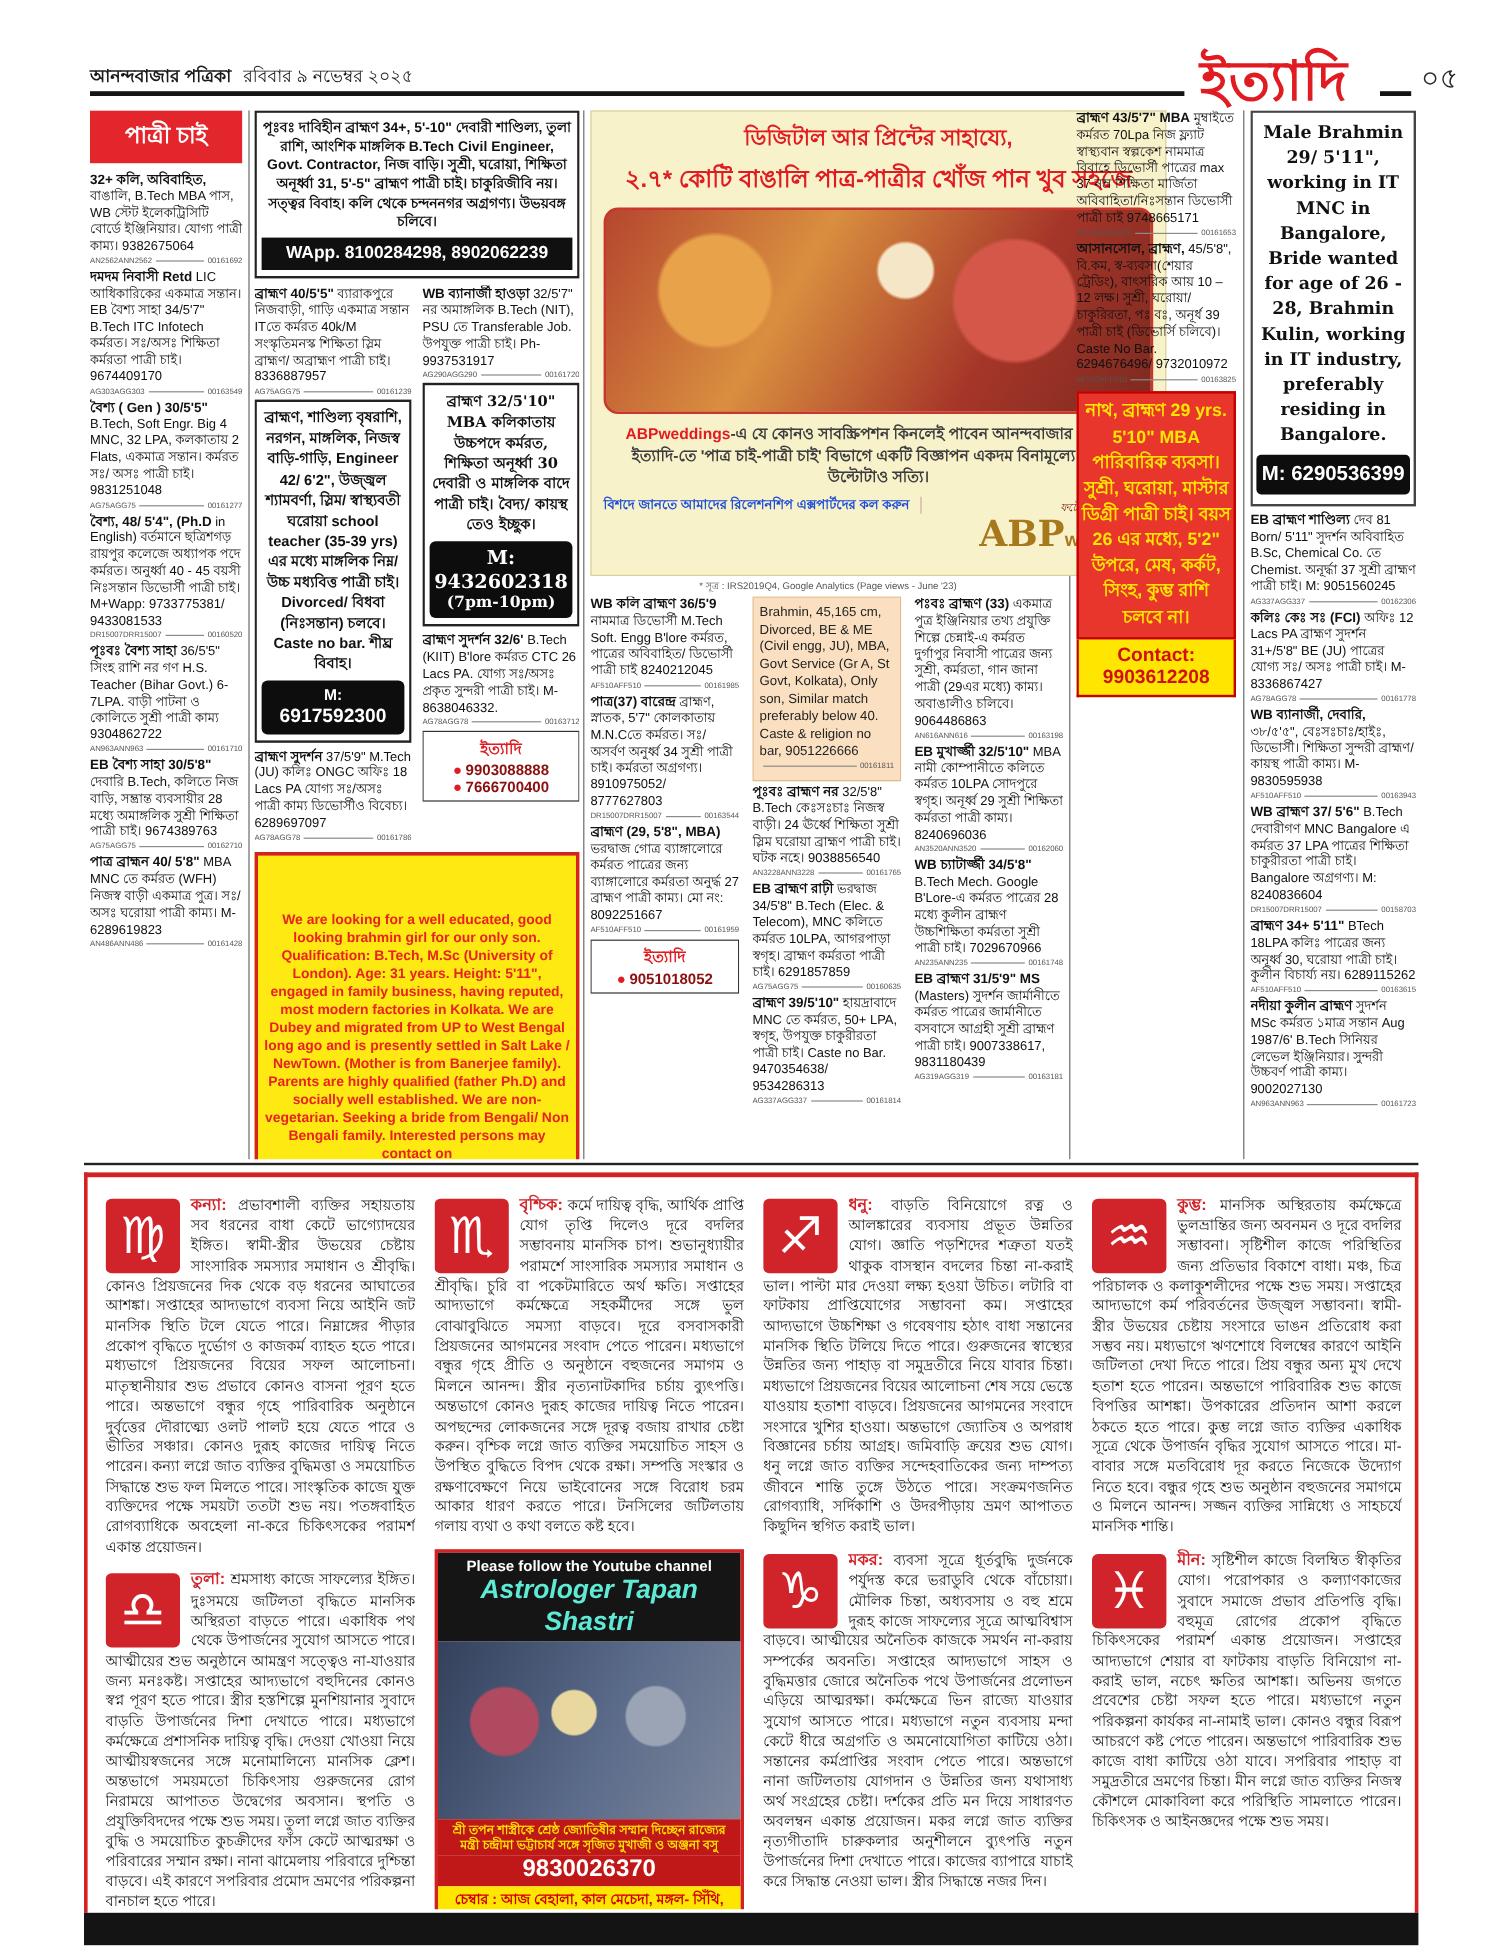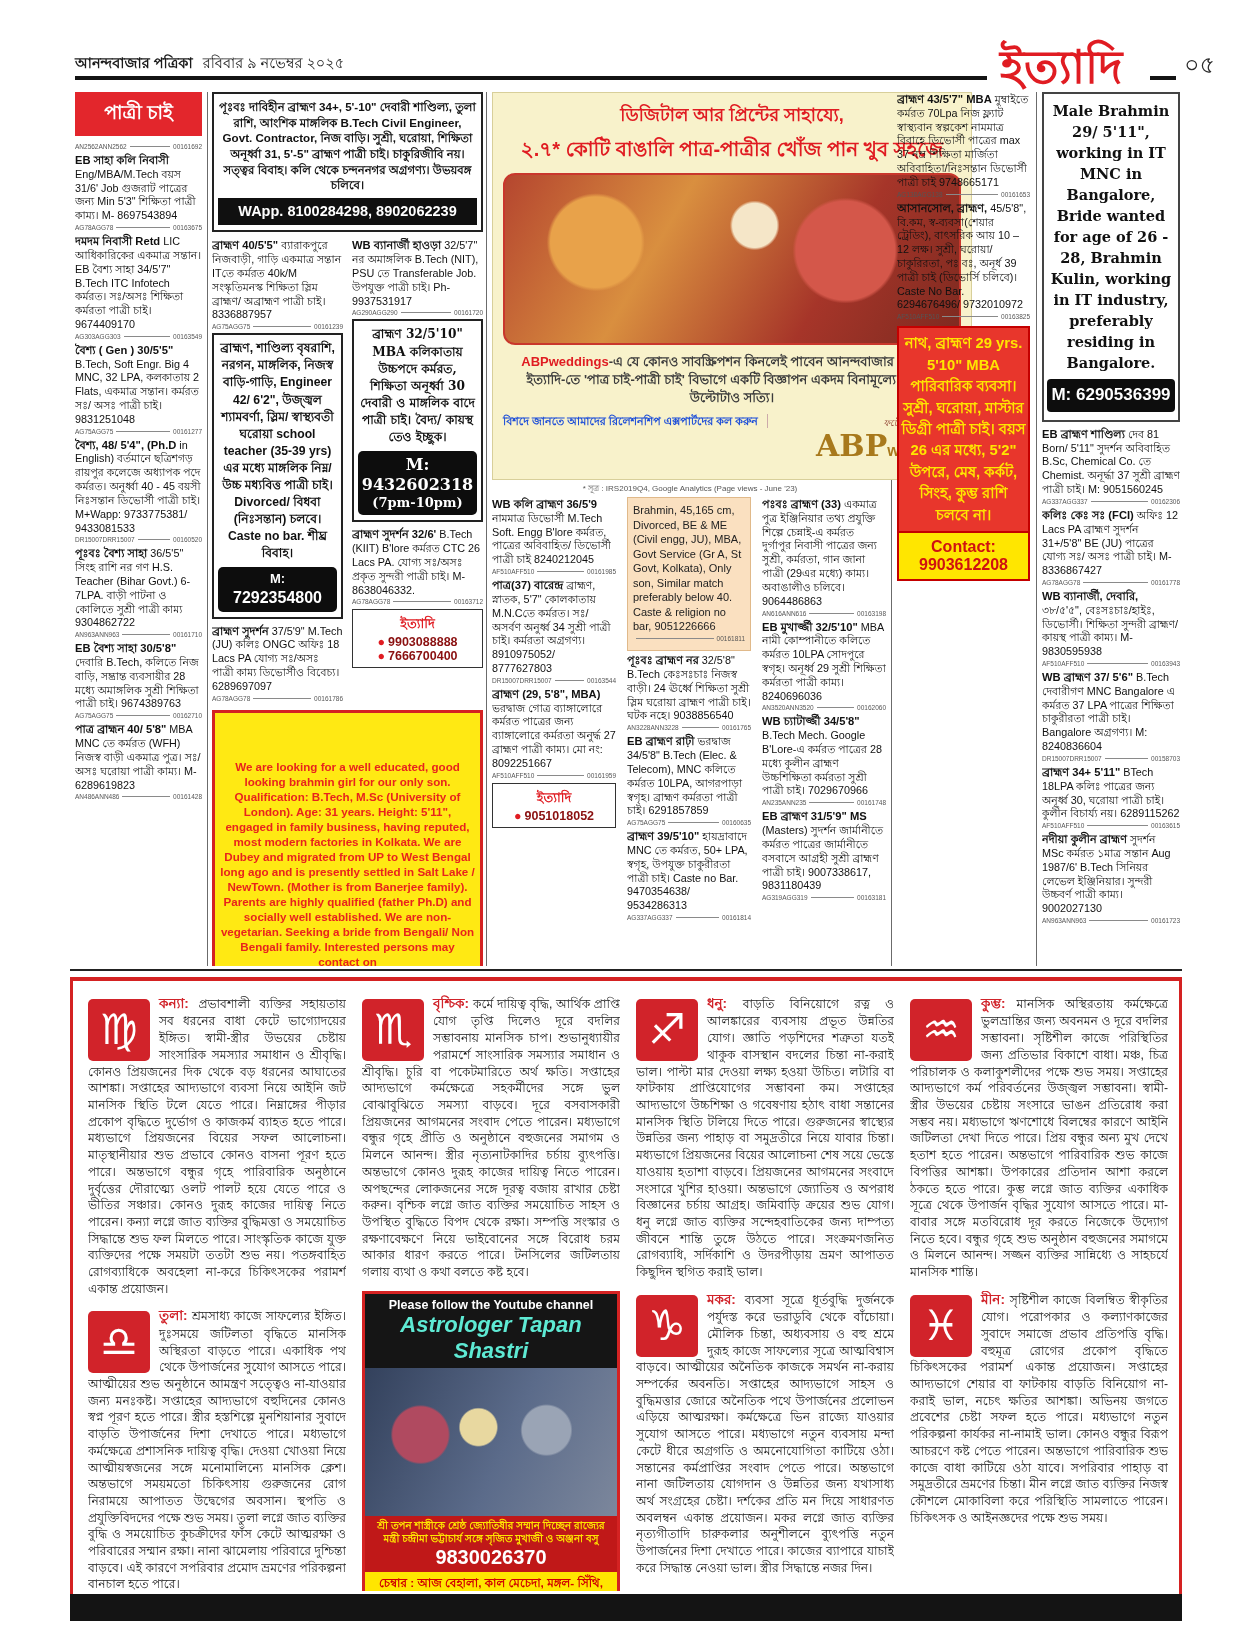--- a/index.html
+++ b/index.html
@@ -113,32 +113,25 @@
 
   <div class="vrule" style="left:207px"></div>
   <div class="vrule" style="left:486px"></div>
   <div class="vrule" style="left:891px"></div>
   <div class="vrule" style="left:1036px"></div>
 
   <div class="col" style="left:75px;width:127px;">
     <div class="patri-box">পাত্রী চাই</div>
     <div>
         <div class="ad">
+          <p class="adp"><span class="adtitle">32+ কলি, অবিবাহিত,</span> বাঙালি, B.Tech MBA পাস, WB স্টেট ইলেকট্রিসিটি বোর্ডে ইঞ্জিনিয়ার। যোগ্য পাত্রী কাম্য। 9382675064</p>
           <div class="ref">
             <span>AN2562ANN2562</span>
             <span class="dash"></span>
             <span>00161692</span>
-          </div>
-        </div>
-        <div class="ad">
-          <p class="adp"><span class="adtitle">EB সাহা কলি নিবাসী</span> Eng/MBA/M.Tech বয়স 31/6' Job গুজরাট পাত্রের জন্য Min 5'3" শিক্ষিতা পাত্রী কাম্য। M- 8697543894</p>
-          <div class="ref">
-            <span>AG78AGG78</span>
-            <span class="dash"></span>
-            <span>00163675</span>
           </div>
         </div>
         <div class="ad">
           <p class="adp"><span class="adtitle">দমদম নিবাসী Retd</span> LIC আধিকারিকের একমাত্র সন্তান। EB বৈশ্য সাহা 34/5'7" B.Tech ITC Infotech কর্মরত। সঃ/অসঃ শিক্ষিতা কর্মরতা পাত্রী চাই। 9674409170</p>
           <div class="ref">
             <span>AG303AGG303</span>
             <span class="dash"></span>
             <span>00163549</span>
           </div>
         </div>
@@ -199,21 +192,21 @@
                 <span>AG75AGG75</span>
                 <span class="dash"></span>
                 <span>00161239</span>
               </div>
             </div>
           </div>
         <div class="box-ad">
           <span>ব্রাহ্মণ, শাণ্ডিল্য বৃষরাশি, নরগন, মাঙ্গলিক, নিজস্ব বাড়ি-গাড়ি, Engineer 42/ 6'2", উজ্জ্বল শ্যামবর্ণা, স্লিম/ স্বাস্থ্যবতী ঘরোয়া school teacher (35-39 yrs) এর মধ্যে মাঙ্গলিক নিম্ন/ উচ্চ মধ্যবিত্ত পাত্রী চাই। Divorced/ বিধবা (নিঃসন্তান) চলবে। Caste no bar. শীঘ্র বিবাহ।</span>
           <div class="black-phone">
             <span class="mlabel">M:</span>
-            <span>7292354800</span>
+            <span>6917592300</span>
           </div>
         </div>
         <div>
             <div class="ad">
               <p class="adp"><span class="adtitle">ব্রাহ্মণ সুদর্শন</span> 37/5'9" M.Tech (JU) কলিঃ ONGC অফিঃ 18 Lacs PA যোগ্য সঃ/অসঃ পাত্রী কাম্য ডিভোর্সীও বিবেচ্য। 6289697097</p>
               <div class="ref">
                 <span>AG78AGG78</span>
                 <span class="dash"></span>
                 <span>00161786</span>
               </div>

